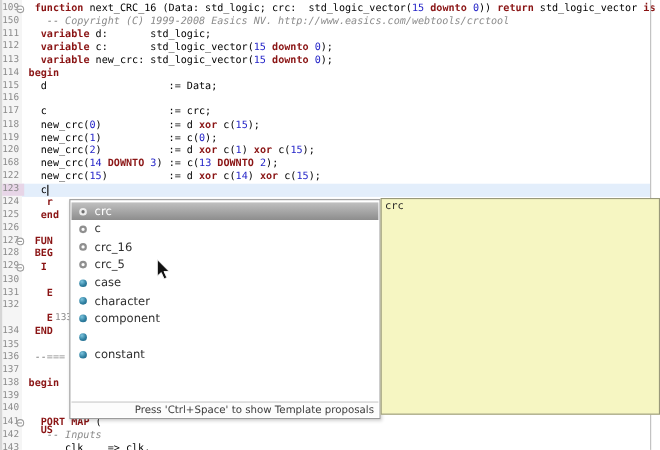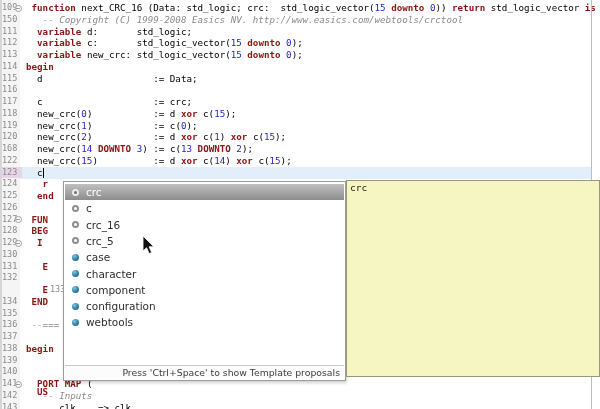--- a/index.html
+++ b/index.html
@@ -240,25 +240,24 @@
         <div class="assist-item kind-keyword" style="top: 83.5px;">
           <span class="ic ic-keyword"></span>
           <span class="lbl">character</span>
         </div>
         <div class="assist-item kind-keyword" style="top: 99.8px;">
           <span class="ic ic-keyword"></span>
           <span class="lbl">component</span>
         </div>
         <div class="assist-item kind-keyword" style="top: 116.1px;">
           <span class="ic ic-keyword"></span>
-          <span class="lbl">configuration</span>
         </div>
         <div class="assist-item kind-keyword" style="top: 132.4px;">
           <span class="ic ic-keyword"></span>
-          <span class="lbl">webtools</span>
+          <span class="lbl">constant</span>
         </div>
       </div>
     <div class="assist-status">
       <span>Press 'Ctrl+Space' to show Template proposals</span>
     </div>
   </div>
 
   <div class="info-tooltip">
     <span>crc</span>
   </div>

